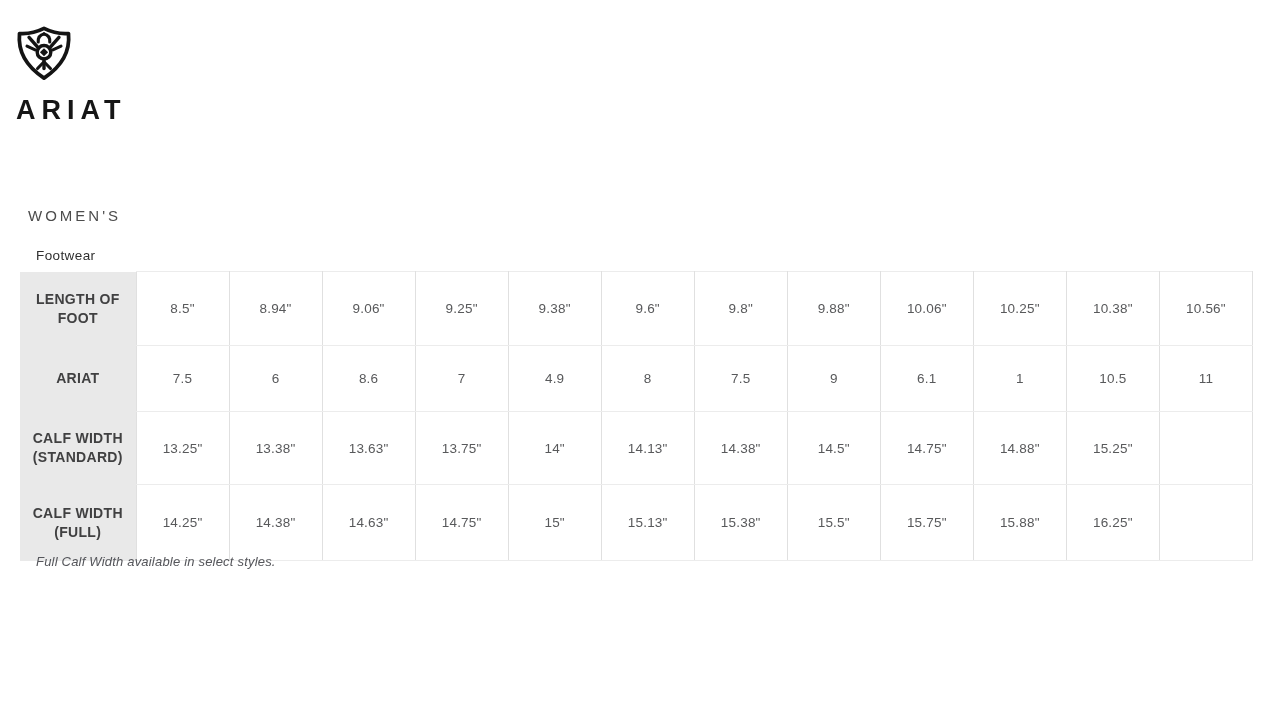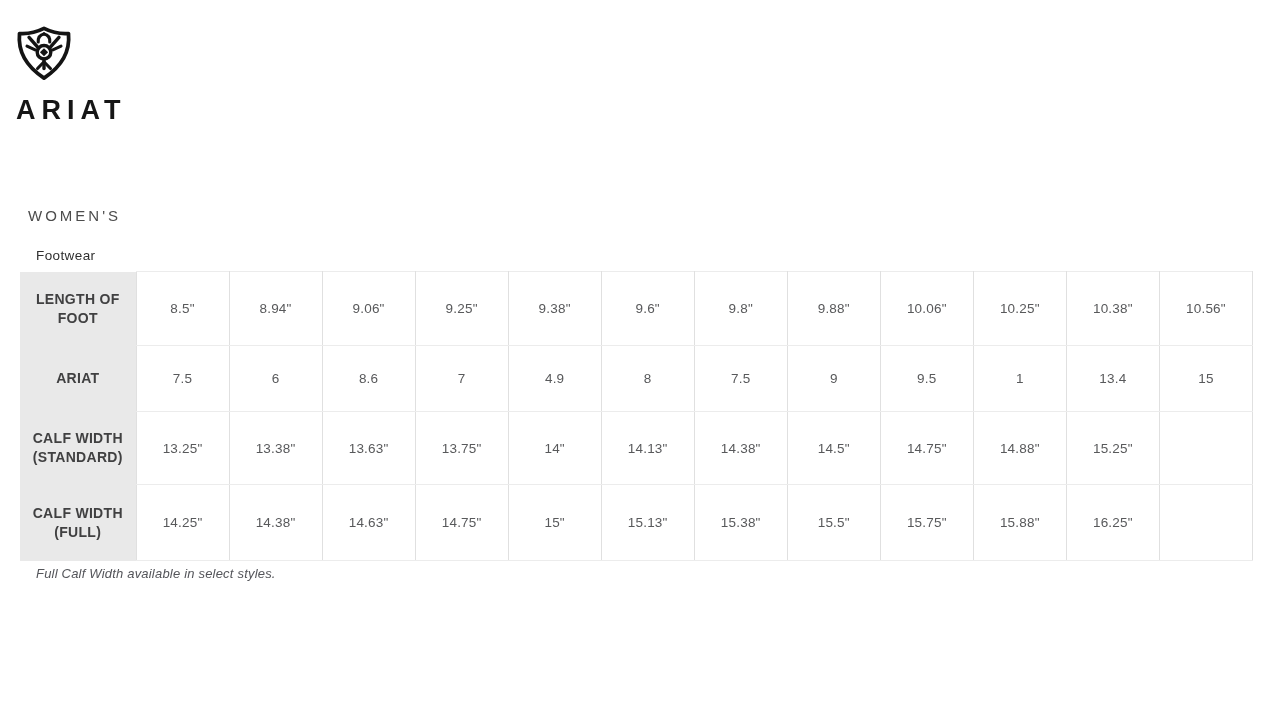--- a/index.html
+++ b/index.html
@@ -82,21 +82,21 @@
     font-size: 13.5px;
     color: #58595b;
     text-align: center;
     vertical-align: middle;
     letter-spacing: 0.2px;
   }
 
   
   .footnote {
     position: absolute;
-    left: 36px; top: 566px;
+    left: 36px; top: 554px;
     font-size: 13px;
     font-style: italic;
     color: #54555a;
     letter-spacing: 0.2px;
   }
 </style>
 </head>
 <body>
 
 <div class="page">
@@ -151,24 +151,24 @@
         <tr>
           <th>ARIAT</th>
           <td>7.5</td>
           <td>6</td>
           <td>8.6</td>
           <td>7</td>
           <td>4.9</td>
           <td>8</td>
           <td>7.5</td>
           <td>9</td>
-          <td>9.5</td>
+          <td>6.1</td>
           <td>1</td>
-          <td>13.4</td>
-          <td>15</td>
+          <td>10.5</td>
+          <td>11</td>
         </tr>
         <tr>
           <th>CALF WIDTH (STANDARD)</th>
           <td>13.25"</td>
           <td>13.38"</td>
           <td>13.63"</td>
           <td>13.75"</td>
           <td>14"</td>
           <td>14.13"</td>
           <td>14.38"</td>

